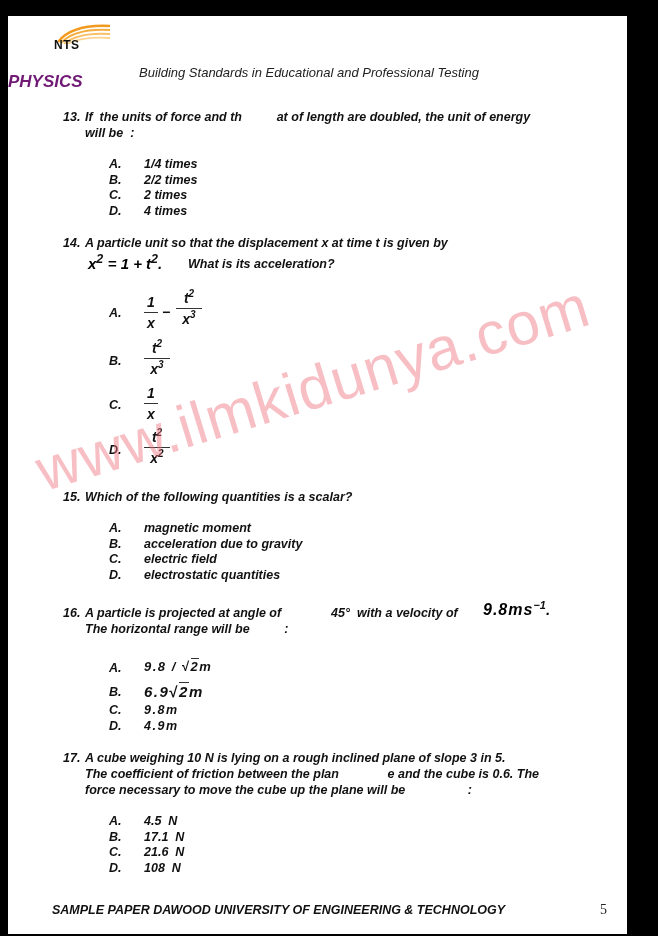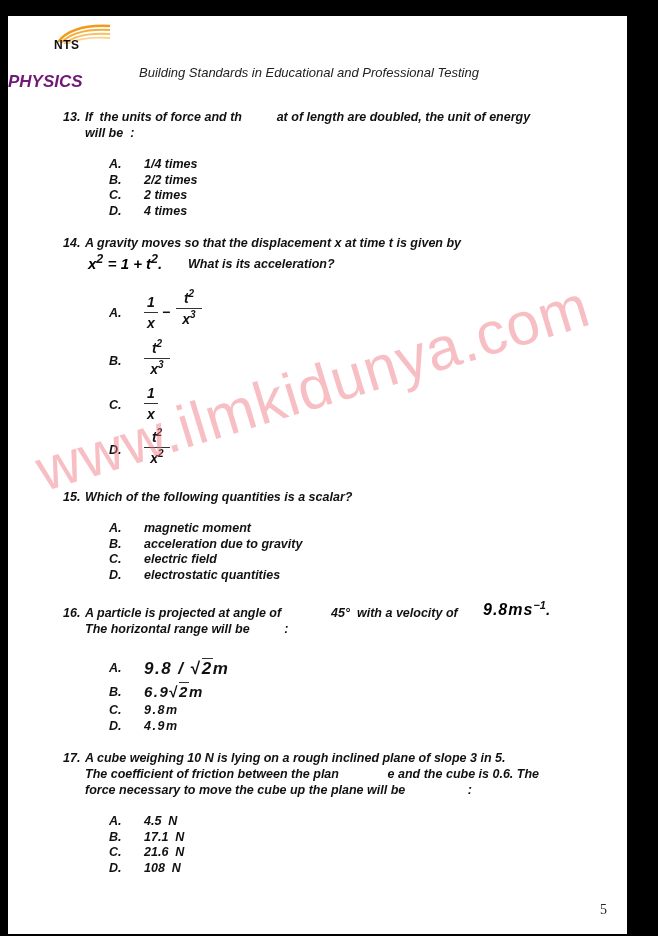--- a/index.html
+++ b/index.html
@@ -89,21 +89,21 @@
       <span class="opt-text">2 times</span>
     </div>
     <div class="abs b" style="top:188px;left:0;width:641px;height:16px">
       <span class="opt-letter">D.</span>
       <span class="opt-text">4 times</span>
     </div>
   </div>
 
   <div>
     <div class="abs b" style="left:55px;top:220px">14.</div>
-    <div class="abs b qline" style="left:77px;top:220px">A gravity moves so that the displacement x at time t is given by</div>
+    <div class="abs b qline" style="left:77px;top:220px">A particle unit so that the displacement x at time t is given by</div>
     <div class="abs" style="left:80px;top:239px">
       <span class="mathbig">x</span><sup class="b">2</sup>
       <span class="mathbig">= 1 + t</span><sup class="b">2</sup><span class="mathbig">.</span>
     </div>
     <div class="abs b" style="left:180px;top:241px">What is its acceleration?</div>
 
     <div>
       <span class="abs b" style="left:101px;top:290px">A.</span>
       <span class="frac" style="left:136px;top:278px;width:14px">
         <span class="num">1</span>
@@ -173,21 +173,21 @@
     <div class="abs b qline" style="left:77px;top:590px">A particle is projected at angle of</div>
     <div class="abs b" style="left:323px;top:590px">45°</div>
     <div class="abs b" style="left:349px;top:590px">with a velocity of</div>
     <div class="abs" style="left:475px;top:585px">
       <span class="mathbig" style="font-size:16px;letter-spacing:1px">9.8ms</span><sup class="b" style="font-size:11px">−1</sup><span class="mathbig">.</span>
     </div>
     <div class="abs b qline" style="left:77px;top:606px">The horizontal range will be          :</div>
 
     <div class="abs b" style="top:643px;left:0;width:641px;height:20px">
       <span class="opt-letter" style="top:2px">A.</span>
-      <span class="opt-text" style="font-size:17px;letter-spacing:1.5px"><span>9.8 / </span><span style="font-style:normal">√</span><span style="border-top:1px solid #333">2</span><span>m</span></span>
+      <span class="opt-text" style="font-size:13px;letter-spacing:1.5px"><span>9.8 / </span><span style="font-style:normal">√</span><span style="border-top:1px solid #333">2</span><span>m</span></span>
     </div>
     <div class="abs b" style="top:667px;left:0;width:641px;height:20px">
       <span class="opt-letter" style="top:2px">B.</span>
       <span class="opt-text" style="font-size:15px;letter-spacing:1.5px"><span>6.9</span><span style="font-style:normal">√</span><span style="border-top:1px solid #333">2</span><span>m</span></span>
     </div>
     <div class="abs b" style="top:687px;left:0;width:641px;height:16px">
       <span class="opt-letter">C.</span>
       <span class="opt-text" style="letter-spacing:1.5px">9.8m</span>
     </div>
     <div class="abs b" style="top:703px;left:0;width:641px;height:16px">
@@ -215,14 +215,15 @@
       <span class="opt-text">21.6  N</span>
     </div>
     <div class="abs b" style="top:845px;left:0;width:641px;height:16px">
       <span class="opt-letter">D.</span>
       <span class="opt-text">108  N</span>
     </div>
   </div>
 
   <div class="watermark">www.ilmkidunya.com</div>
 
+  <div class="abs footer">SAMPLE PAPER DAWOOD UNIVERSITY OF ENGINEERING &amp; TECHNOLOGY</div>
   <div class="abs pagenum">5</div>
 </div>
 
 </body></html>

